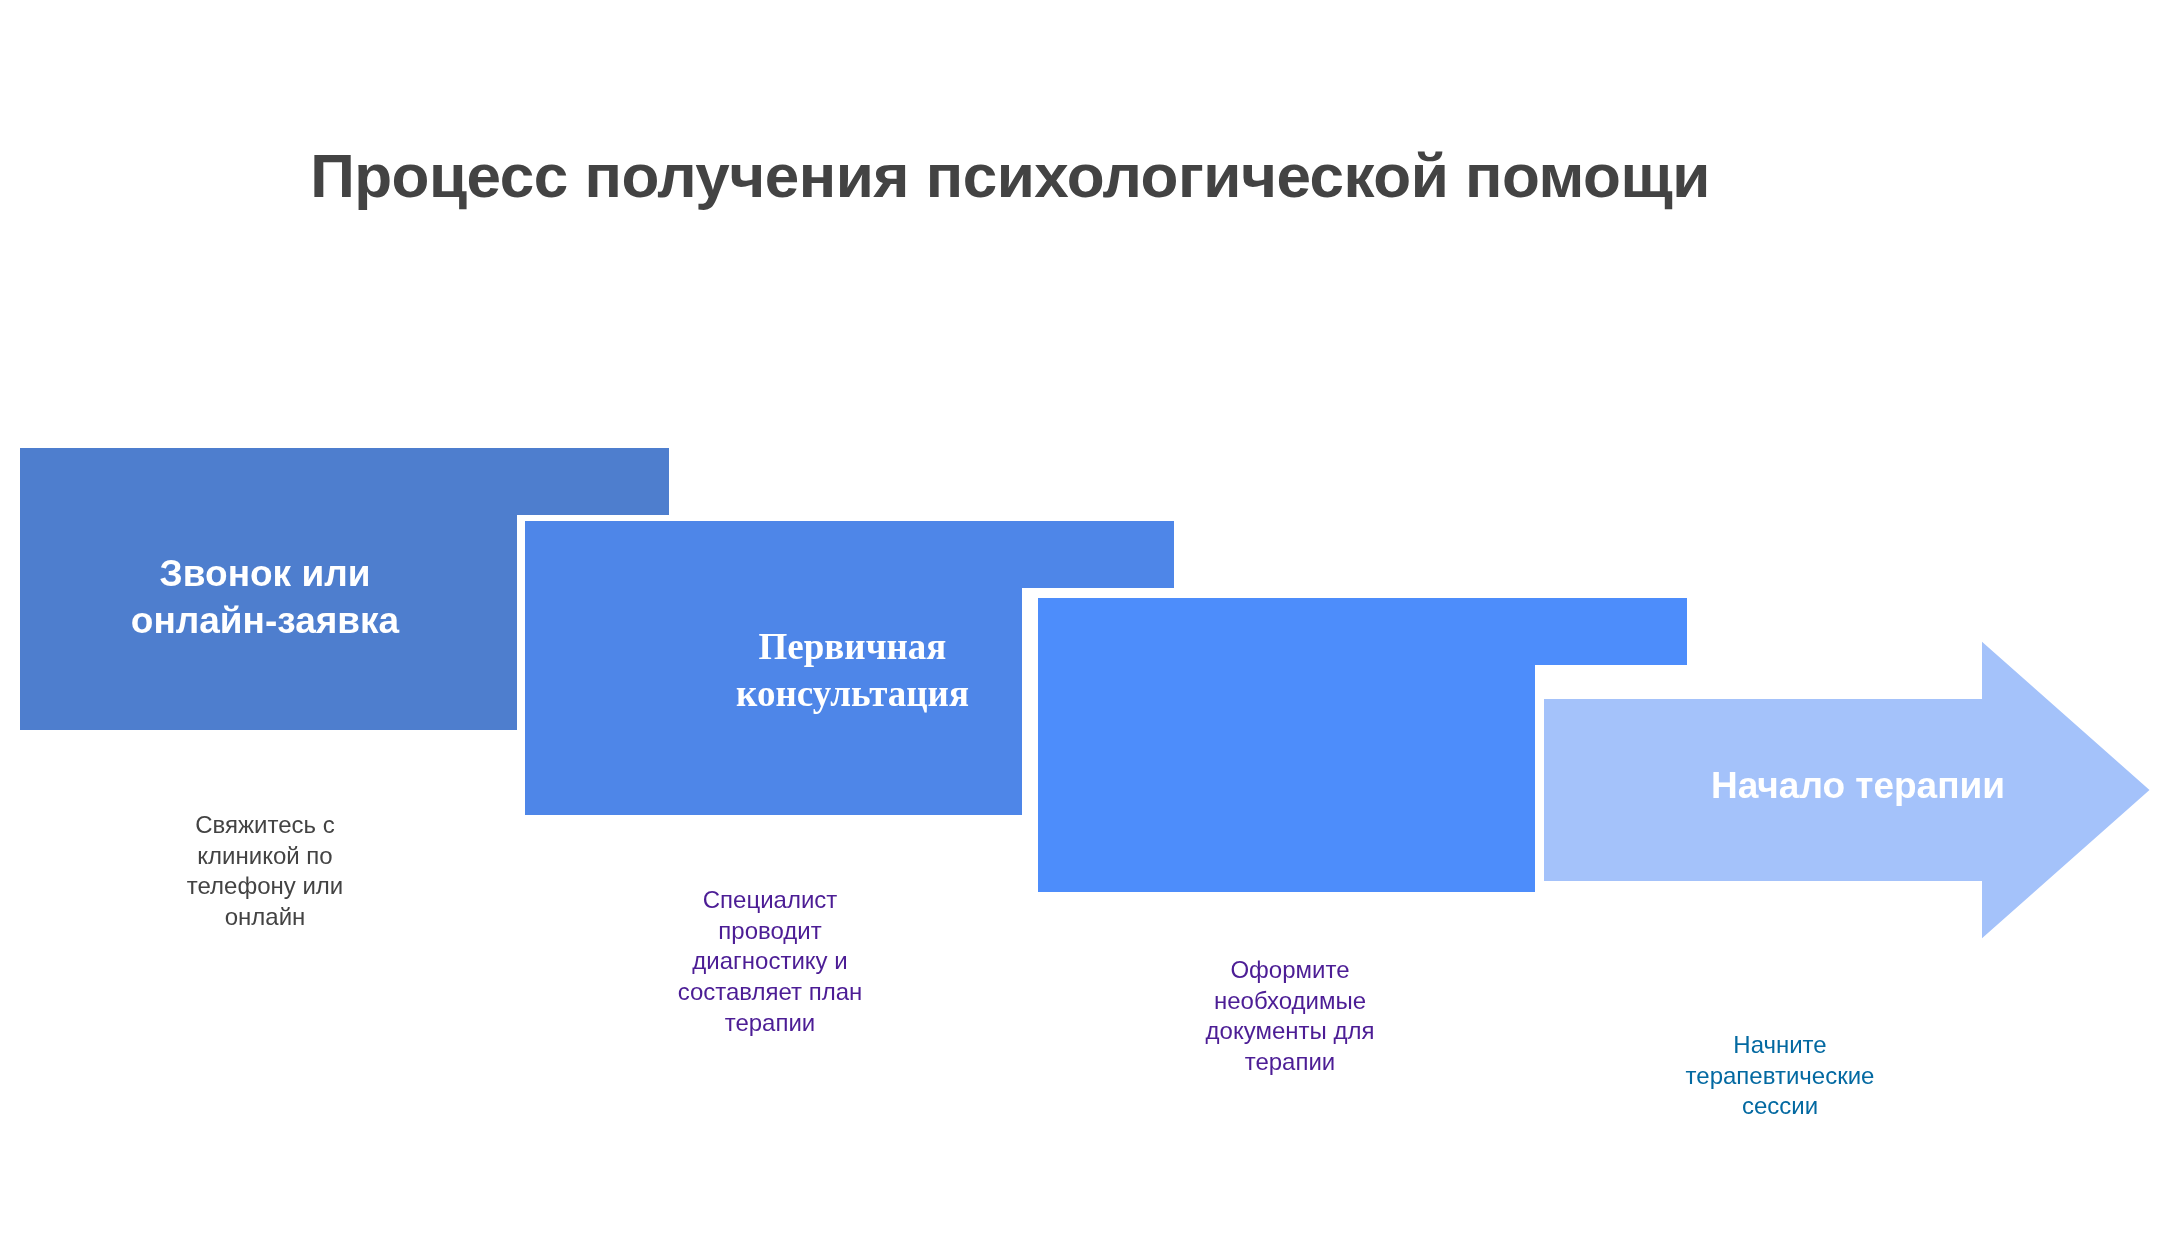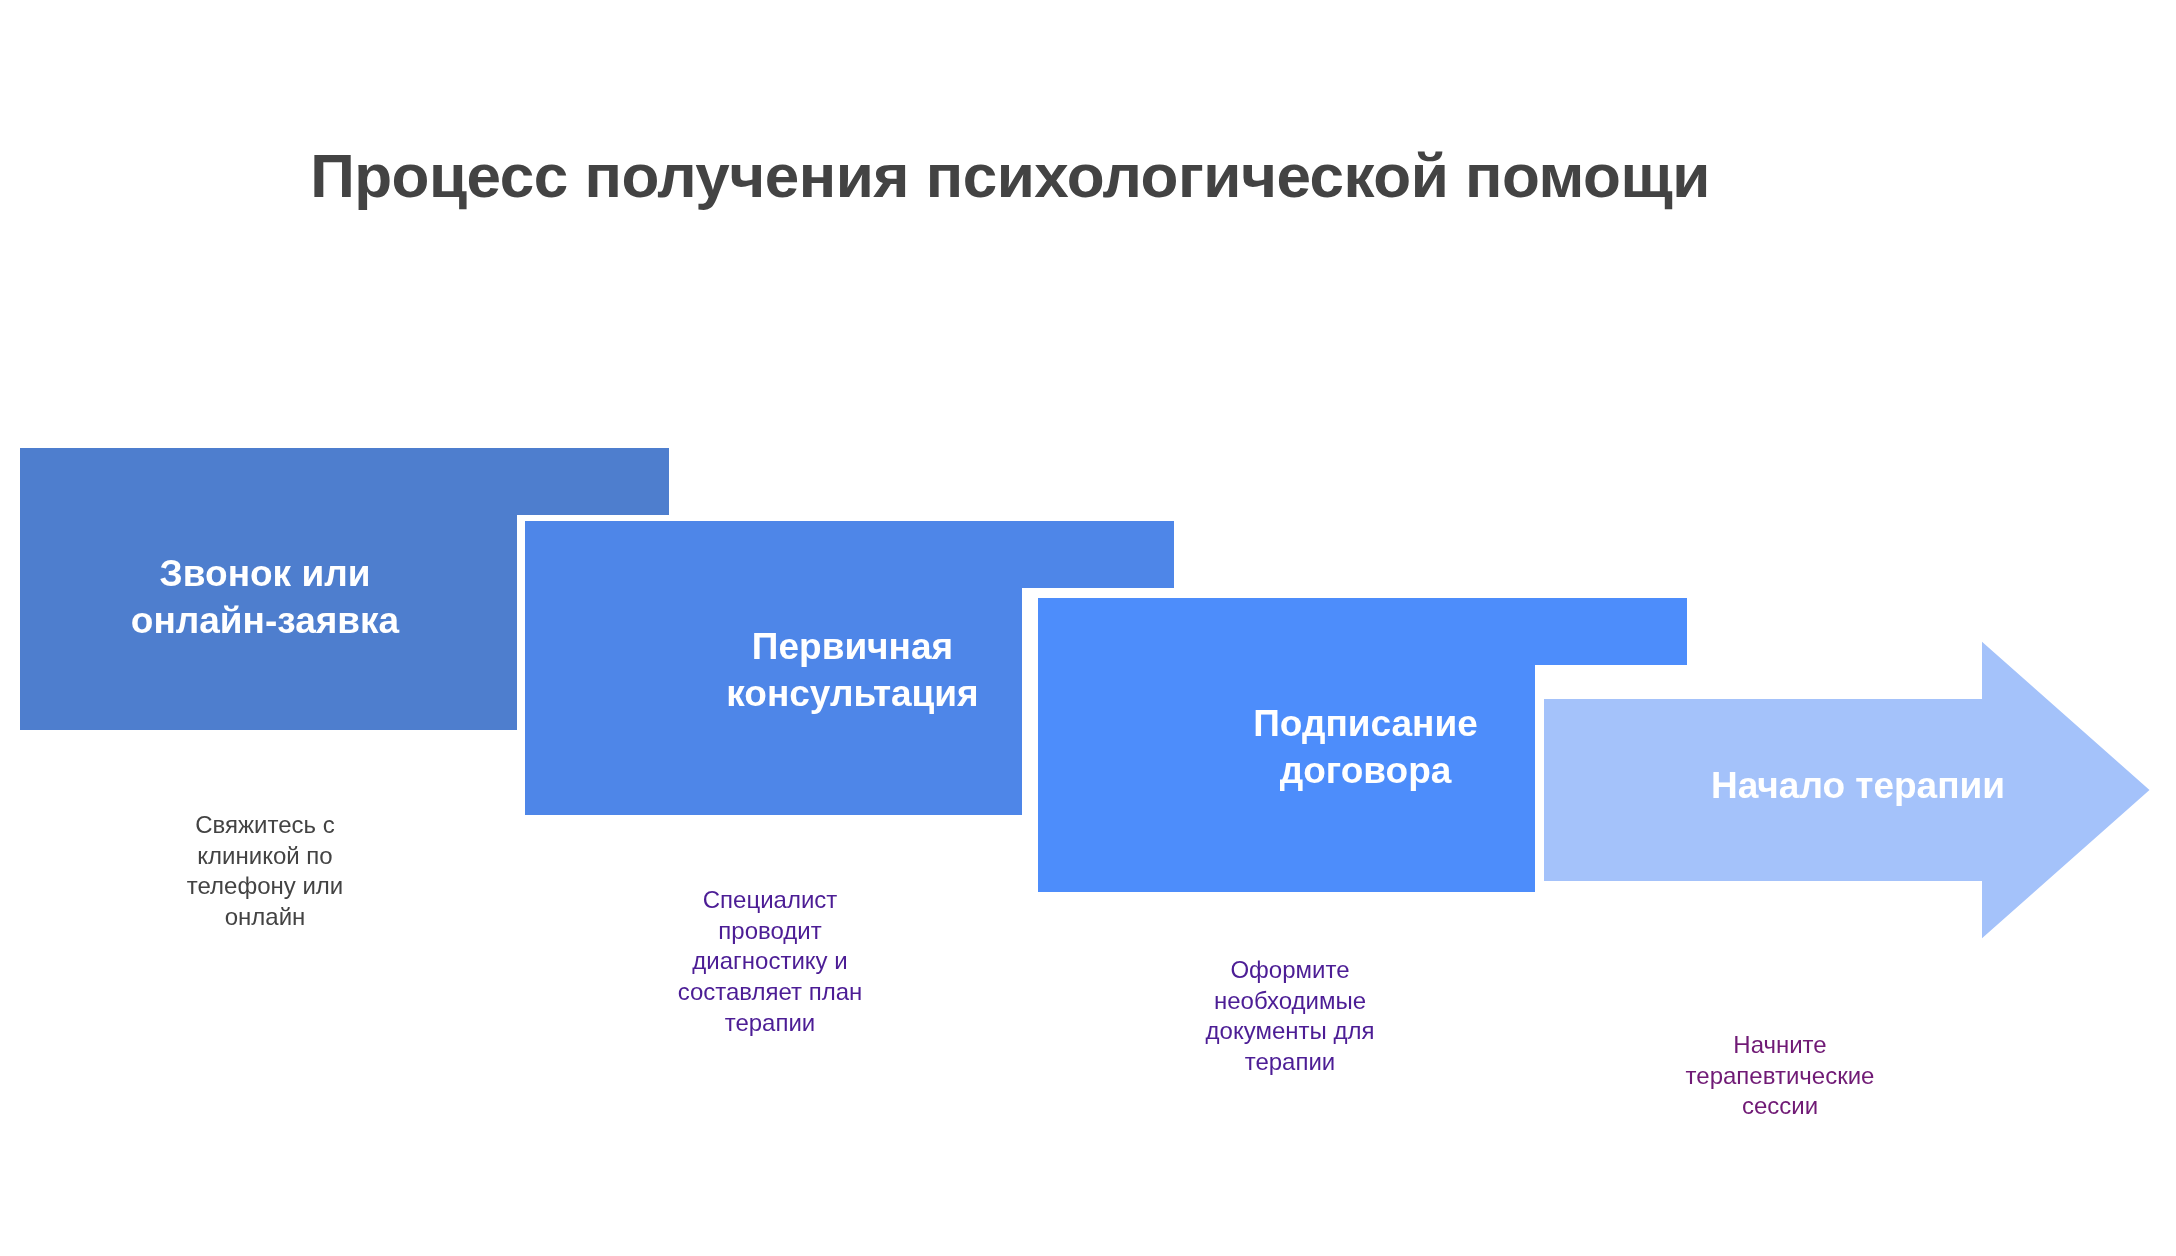--- a/index.html
+++ b/index.html
@@ -63,21 +63,21 @@
     white-space: pre-line;
   }
 
   
   #stage-1 { left: 0px; top: 430px; width: 700px; height: 320px; }
   #stage-1 .stage-label { left: 20px; top: 120px; width: 490px; }
   #caption-1 { left: 30px; top: 810px; width: 470px; }
 
   
   #stage-2 { left: 505px; top: 503px; width: 700px; height: 330px; }
-  #stage-2 .stage-label { left: 20px; top: 120px; width: 655px; }
+  #stage-2 .stage-label { left: 20px; top: 120px; width: 655px; font-family: Liberation Serif, serif; }
   #caption-2 { left: 560px; top: 885px; width: 420px; }
 
   
   #stage-3 { left: 1018px; top: 580px; width: 700px; height: 330px; }
   #stage-3 .stage-label { left: 20px; top: 120px; width: 655px; }
   #caption-3 { left: 1080px; top: 955px; width: 420px; }
 
   
   #stage-4 { left: 1528px; top: 612px; width: 648px; height: 350px; }
   #stage-4 .stage-label { left: 20px; top: 150px; width: 620px; }
@@ -112,32 +112,30 @@
   <div class="stage-caption" id="caption-2" style="color: #4c1d95;">Специалист
 проводит
 диагностику и
 составляет план
 терапии</div>
 
   <div class="stage" id="stage-3">
     <svg class="shape-svg" width="700" height="330" viewBox="0 0 700 330">
       <polygon points="17,15 672,15 672,88 520,88 520,315 17,315" fill="#4D8DFB" stroke="#ffffff" stroke-width="6" stroke-linejoin="miter"></polygon>
     </svg>
-    <div class="stage-label">Подписание
-договора</div>
   </div>
   <div class="stage-caption" id="caption-3" style="color: #4c1d95;">Оформите
 необходимые
 документы для
 терапии</div>
 
   <div class="stage" id="stage-4">
     <svg class="shape-svg" width="648" height="350" viewBox="0 0 648 350">
       <polygon points="17,28 455,28 455,-28 620,118 455,264 455,208 17,208" fill="#A4C2FA" stroke="#ffffff" stroke-width="0" transform="translate(0,60)"></polygon>
       <polygon points="17,28 455,28 455,-28 620,118 455,264 455,208 17,208" fill="#A4C2FA" stroke="#A4C2FA" stroke-width="2" transform="translate(0,60)"></polygon>
     </svg>
     <div class="stage-label">Начало терапии</div>
   </div>
-  <div class="stage-caption" id="caption-4" style="color: #701a75;">Начните
+  <div class="stage-caption" id="caption-4" style="color: #0369a1;">Начните
 терапевтические
 сессии</div>
 
 </div>
 
 </body></html>

